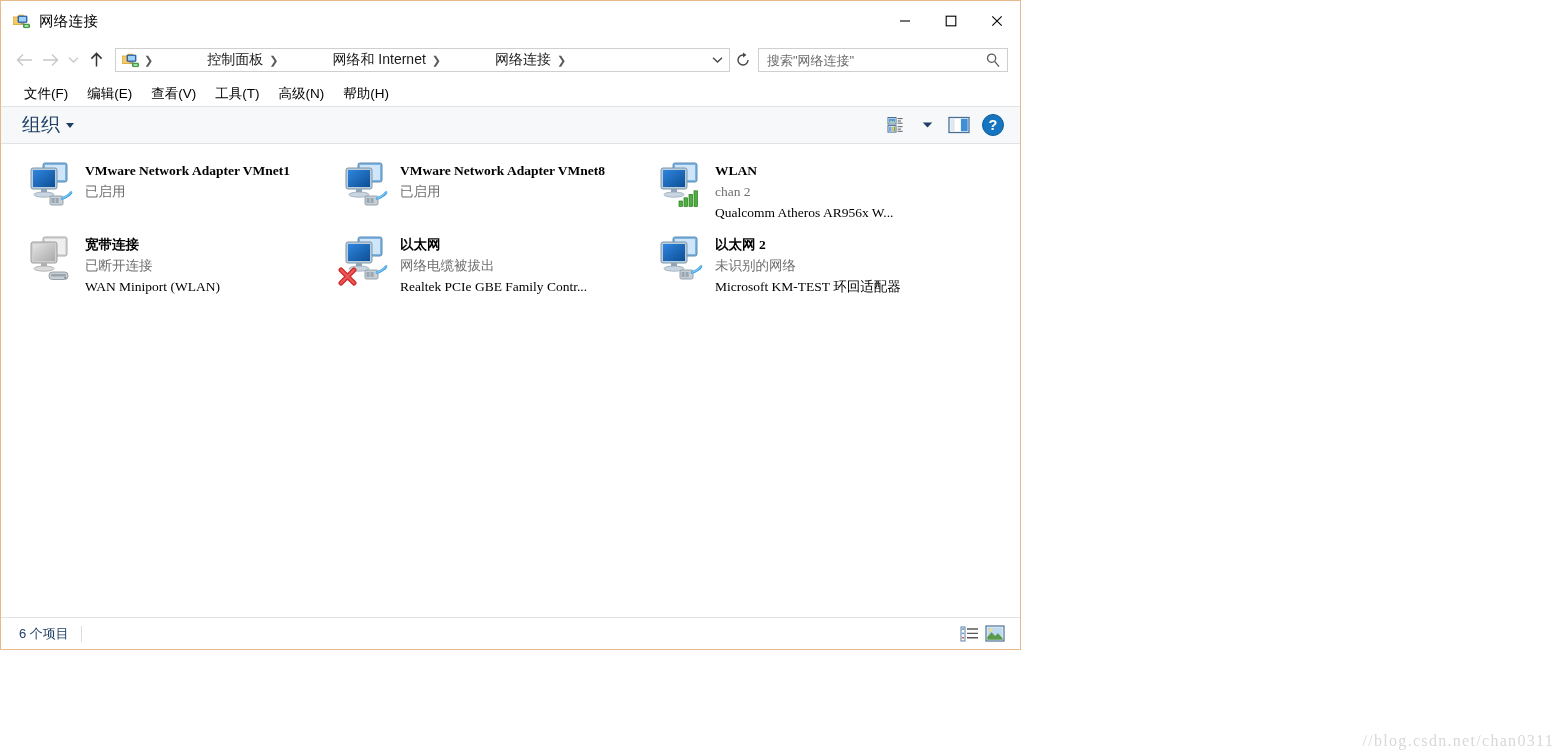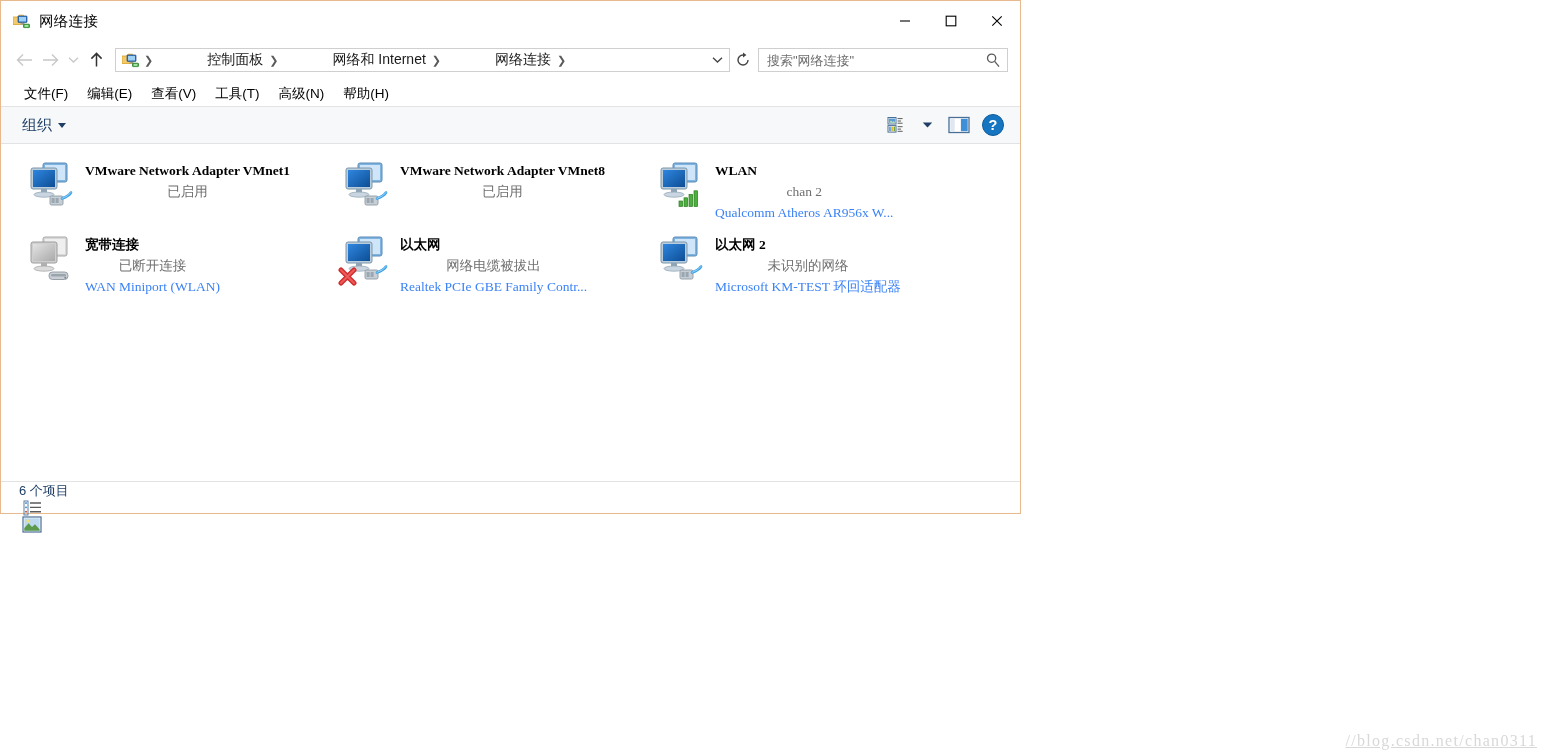--- a/index.html
+++ b/index.html
@@ -11,21 +11,21 @@
     overflow: hidden;
     font-family: "Liberation Sans", "DejaVu Sans", sans-serif;
   }
 
   
   #window {
     position: absolute;
     left: 0px;
     top: 0px;
     width: 1021px;
-    height: 514px;
+    height: 650px;
     background: #ffffff;
     border: 1px solid #e8b98c;
     box-sizing: border-box;
     display: flex;
     flex-direction: column;
   }
 
   
   #titlebar {
     height: 40px;
@@ -179,21 +179,21 @@
   #cmdbar {
     height: 36px;
     min-height: 36px;
     background: #f7f8f9;
     border-bottom: 1px solid #e0e2e4;
     display: flex;
     align-items: center;
     padding: 0 10px 0 14px;
   }
   #organize {
-    font-size: 15px;
+    font-size: 19px;
     color: #1f3f66;
     cursor: default;
     display: flex;
     align-items: center;
     gap: 6px;
     padding: 4px 7px;
   }
   .caret-dn {
     width: 0; height: 0;
     border-left: 4.5px solid transparent;
@@ -248,38 +248,37 @@
     color: #000000;
     font-weight: 600;
     line-height: 21px;
     white-space: normal;
   }
   .tile-sub1 {
     font-size: 13.5px;
     color: #6f6f6f;
     line-height: 21px;
     white-space: nowrap;
-    text-align: center;
   }
   .tile-sub2 {
     font-size: 13.5px;
-    color: #3b82f6;
+    color: #000000;
     line-height: 21px;
     white-space: nowrap;
   }
 
   
   #statusbar {
     height: 31px;
     min-height: 31px;
     border-top: 1px solid #e3e3e3;
     background: #ffffff;
     display: flex;
+    align-items: center;
     padding: 0 12px 0 18px;
-    flex-direction: column;
   }
   #statustext {
     font-size: 13px;
     color: #1f3f66;
     white-space: nowrap;
   }
   #status-divider {
     width: 1px;
     height: 16px;
     background: #dddddd;
@@ -288,28 +287,27 @@
   #status-spacer { flex: 1; }
   .viewbtn {
     width: 26px; height: 24px;
     display: flex; align-items: center; justify-content: center;
     cursor: default;
   }
 
   
   #watermark {
     position: absolute;
-    right: 21px;
+    right: 4px;
     bottom: 6px;
     font-family: "Liberation Serif", "DejaVu Serif", serif;
     font-size: 16px;
     color: #d8d8d8;
     letter-spacing: 1.3px;
     white-space: nowrap;
-    text-decoration: underline;
   }
 </style>
 </head>
 <body>
 
 <div id="window">
 
   <div id="titlebar">
     <div id="title-left">
       <span class="win-icon">

